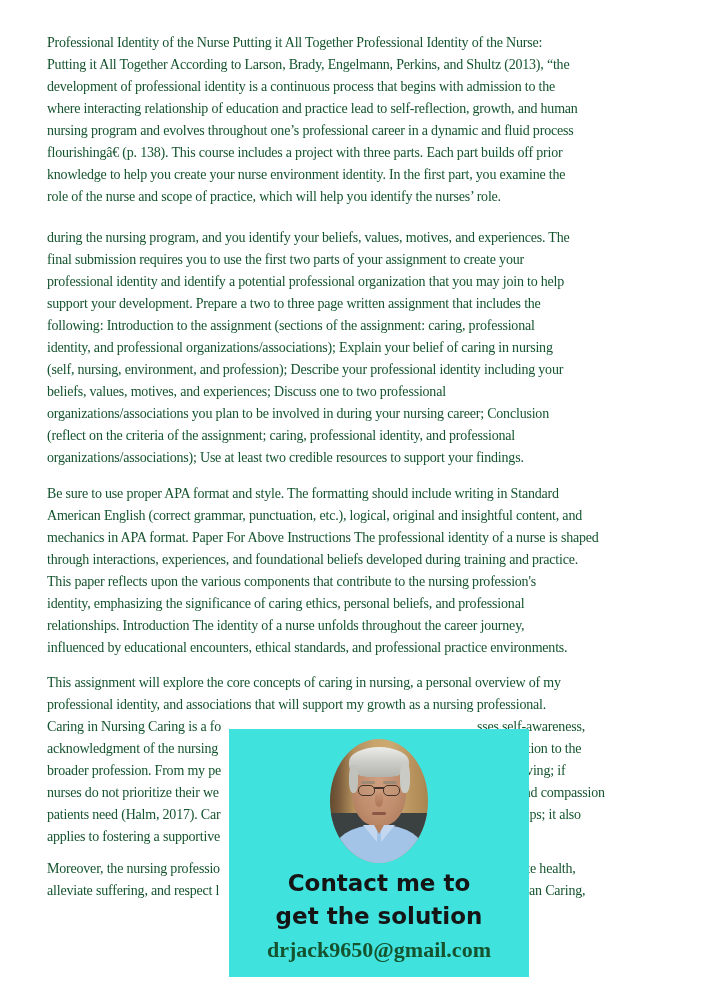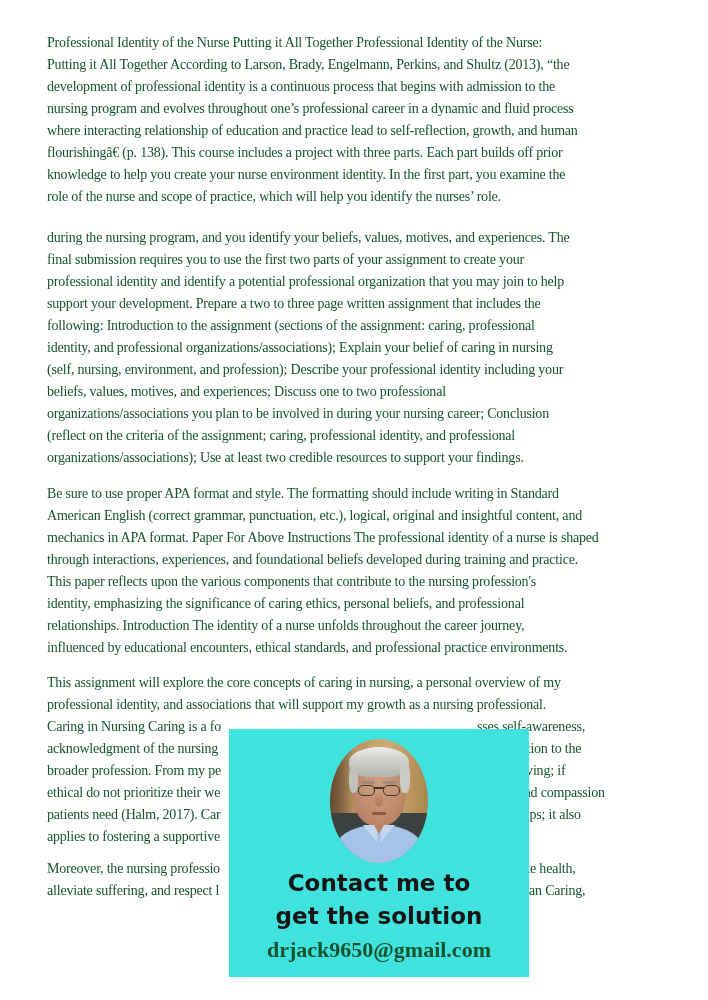--- a/index.html
+++ b/index.html
@@ -74,22 +74,22 @@
 </head>
 <body style="background: rgb(255, 255, 255);">
 
 <div class="page">
 
   <div class="doc-text" style="color: #14532d;">
       <div class="paragraph p1">
         <div class="line">Professional Identity of the Nurse Putting it All Together Professional Identity of the Nurse:</div>
         <div class="line">Putting it All Together According to Larson, Brady, Engelmann, Perkins, and Shultz (2013), “the</div>
         <div class="line">development of professional identity is a continuous process that begins with admission to the</div>
+        <div class="line">where interacting relationship of education and practice lead to self-reflection, growth, and human</div>
         <div class="line">nursing program and evolves throughout one’s professional career in a dynamic and fluid process</div>
-        <div class="line">where interacting relationship of education and practice lead to self-reflection, growth, and human</div>
         <div class="line">flourishingâ€ (p. 138). This course includes a project with three parts. Each part builds off prior</div>
         <div class="line">knowledge to help you create your nurse environment identity. In the first part, you examine the</div>
         <div class="line">role of the nurse and scope of practice, which will help you identify the nurses’ role.</div>
       </div>
       <div class="paragraph p2">
         <div class="line">during the nursing program, and you identify your beliefs, values, motives, and experiences. The</div>
         <div class="line">final submission requires you to use the first two parts of your assignment to create your</div>
         <div class="line">professional identity and identify a potential professional organization that you may join to help</div>
         <div class="line">support your development. Prepare a two to three page written assignment that includes the</div>
         <div class="line">following: Introduction to the assignment (sections of the assignment: caring, professional</div>
@@ -109,21 +109,21 @@
         <div class="line">identity, emphasizing the significance of caring ethics, personal beliefs, and professional</div>
         <div class="line">relationships. Introduction The identity of a nurse unfolds throughout the career journey,</div>
         <div class="line">influenced by educational encounters, ethical standards, and professional practice environments.</div>
       </div>
       <div class="paragraph p4">
         <div class="line">This assignment will explore the core concepts of caring in nursing, a personal overview of my</div>
         <div class="line">professional identity, and associations that will support my growth as a nursing professional.</div>
         <div class="line"><span class="frag-left">Caring in Nursing Caring is a fo</span><span class="frag-right">sses self-awareness,</span></div>
         <div class="line"><span class="frag-left">acknowledgment of the nursing</span><span class="frag-right">, and relation to the</span></div>
         <div class="line"><span class="frag-left">broader profession. From my pe</span><span class="frag-right">ve caregiving; if</span></div>
-        <div class="line"><span class="frag-left">ethical do not prioritize their we</span><span class="frag-right">tention and compassion</span></div>
+        <div class="line"><span class="frag-left">nurses do not prioritize their we</span><span class="frag-right">tention and compassion</span></div>
         <div class="line"><span class="frag-left">patients need (Halm, 2017). Car</span><span class="frag-right">elationships; it also</span></div>
         <div class="line"><span class="frag-left">applies to fostering a supportive</span><span class="frag-right"></span></div>
       </div>
       <div class="paragraph p5">
         <div class="line"><span class="frag-left">Moreover, the nursing professio</span><span class="frag-right">to promote health,</span></div>
         <div class="line"><span class="frag-left">alleviate suffering, and respect l</span><span class="frag-right">y of Human Caring,</span></div>
       </div>
     </div>
 
   <div class="ad-box" style="background: rgb(64, 226, 222);">

